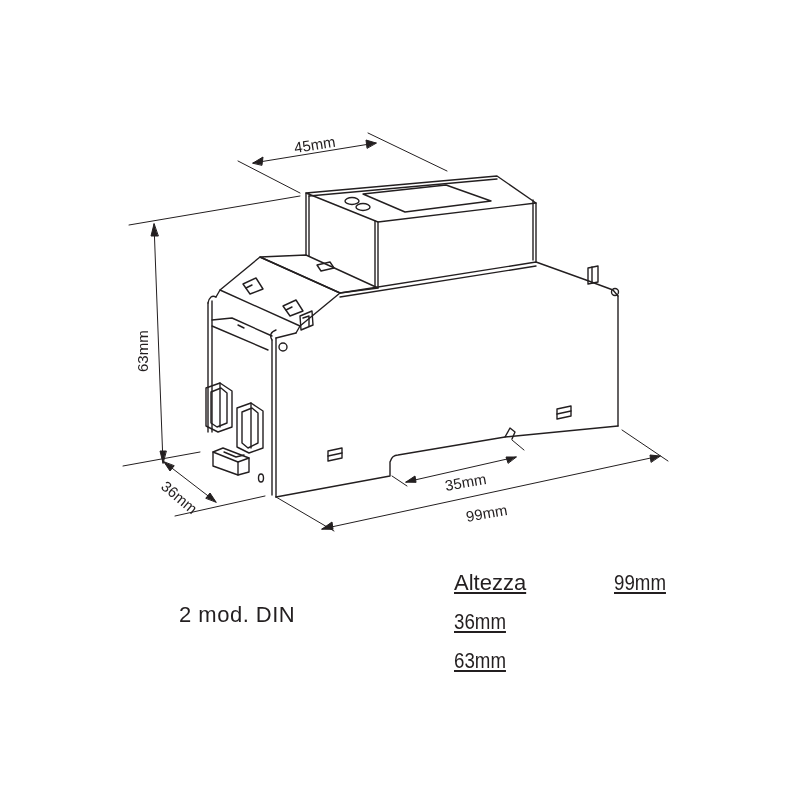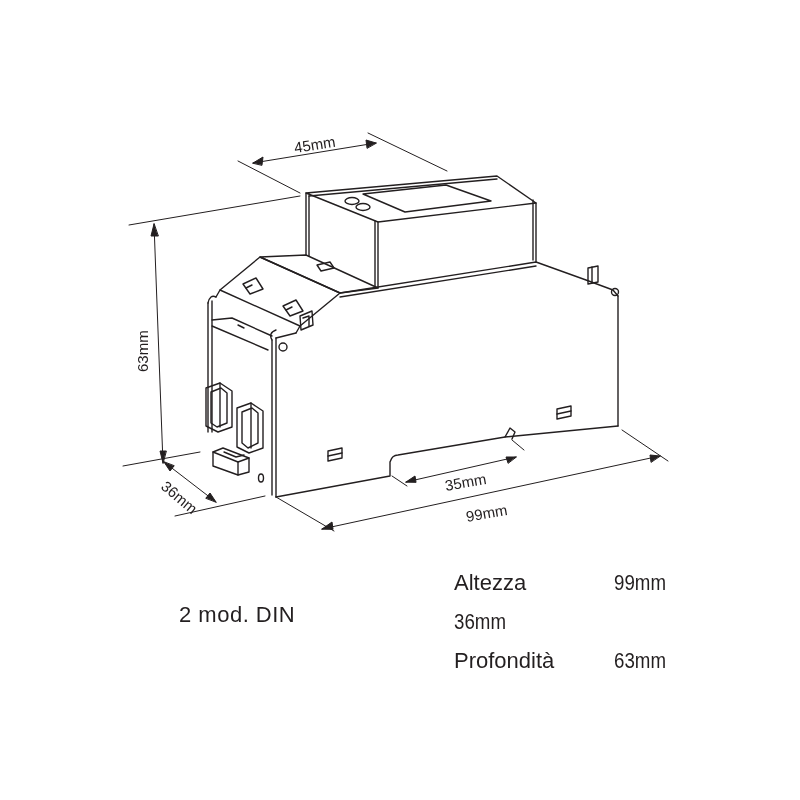--- a/index.html
+++ b/index.html
@@ -1,21 +1,21 @@
 <!DOCTYPE html>
 <html><head>
 <meta charset="utf-8">
 <style>
   html, body { margin: 0; padding: 0; background: #ffffff; }
   body { width: 800px; height: 800px; position: relative; overflow: hidden; font-family: "Liberation Sans", sans-serif; color: #231f20; }
   #drawing { position: absolute; left: 0; top: 0; width: 800px; height: 800px; }
   .dim-text { font-family: "Liberation Sans", sans-serif; font-size: 15px; fill: #231f20; }
   .mod-label { position: absolute; left: 179px; top: 602px; font-size: 22px; letter-spacing: 0.5px; text-align: center; }
   .spec-table { position: absolute; left: 454px; top: 563px; }
-  .spec-row { display: flex; height: 39px; align-items: center; font-size: 22px; }
+  .spec-row { display: flex; height: 39px; align-items: center; font-size: 22px; text-decoration: underline; }
   .spec-name { width: 160px; }
   .spec-val { font-family: "Liberation Sans Narrow", "Liberation Sans", sans-serif; transform: scaleX(0.85); transform-origin: left center; font-size: 22px; }
 </style>
 </head>
 <body>
 
 <svg id="drawing" viewBox="0 0 800 800" xmlns="http://www.w3.org/2000/svg">
   <g fill="none" stroke="#231f20" stroke-width="1.4" stroke-linejoin="round" stroke-linecap="round">
 
     <g>
@@ -147,16 +147,15 @@
 
 <div class="spec-table">
   <div class="spec-row">
     <span class="spec-name">Altezza</span>
     <span class="spec-val">99mm</span>
   </div>
   <div class="spec-row">
     <span class="spec-val">36mm</span>
   </div>
   <div class="spec-row">
-    <span class="spec-name">Profondità</span>
     <span class="spec-val">63mm</span>
   </div>
 </div>
 
 </body></html>

